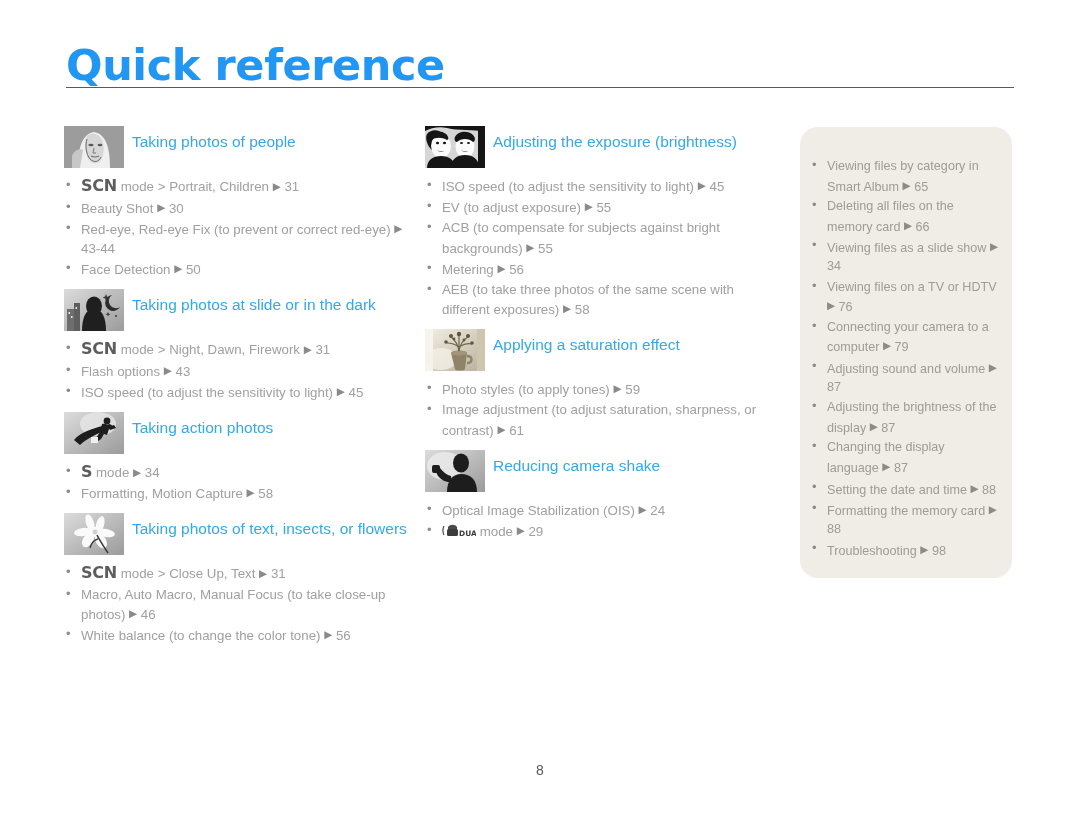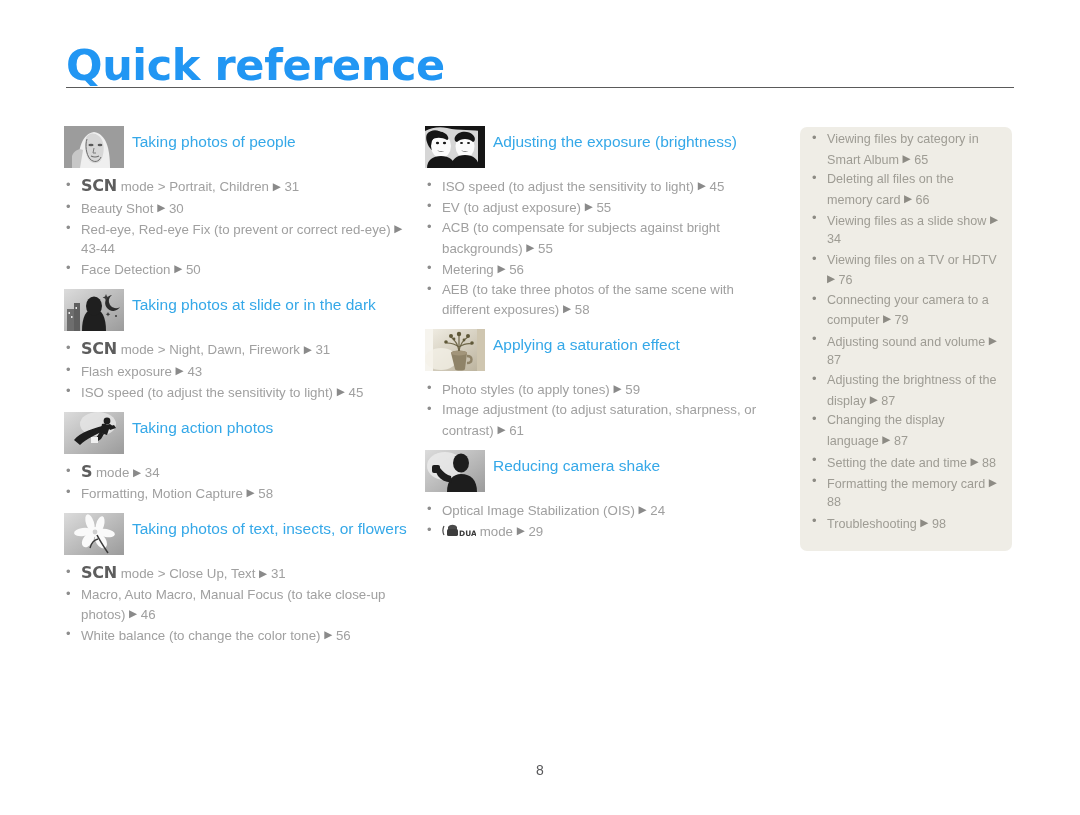--- a/index.html
+++ b/index.html
@@ -89,22 +89,22 @@
   }
   .arrow {
     color: #8a8a8a;
     font-size: 10.5px;
     vertical-align: 1.5px;
   }
 
   
   .side-panel {
     background: #efede6;
-    border-radius: 7px;
-    padding: 3px 14px 16px 10px;
+    border-radius: 18px;
+    padding: 30px 14px 16px 10px;
     width: 212px;
   }
   .side-panel ul { list-style: none; }
   .side-panel li {
     position: relative;
     padding-left: 17px;
     font-size: 12.6px;
     line-height: 18.6px;
     color: #9e9c94;
     margin-bottom: 1.5px;
@@ -187,21 +187,21 @@
       <path d="M44 23 l.7 1.6 1.6.7 -1.6.7 -.7 1.6 -.7-1.6 -1.6-.7 1.6-.7 Z" fill="#3a3a3a"></path>
       <circle cx="52" cy="27" r="1" fill="#3a3a3a"></circle>
       <path d="M18 42 C18 28 22 20 30 20 C38 20 42 28 42 42 Z" fill="#1f1f1f"></path>
       <ellipse cx="30" cy="17" rx="8" ry="9.5" fill="#1f1f1f"></ellipse>
     </svg>
           </span>
       <span class="sec-title">Taking photos at slide or in the dark</span>
     </div>
     <ul class="bullets">
           <li><span class="mode-tag">SCN</span><span> mode &gt; Night, Dawn, Firework </span><span class="arrow">▶</span> <span>31</span></li>
-          <li><span>Flash exposure </span><span class="arrow">▶</span> <span>43</span></li>
+          <li><span>Flash options </span><span class="arrow">▶</span> <span>43</span></li>
           <li><span>ISO speed (to adjust the sensitivity to light) </span><span class="arrow">▶</span> <span>45</span></li>
         </ul>
   </div>
       <div class="section">
     <div class="sec-head">
       <span class="thumb">
     <svg viewBox="0 0 60 42">
               <rect width="60" height="42" fill="url(#gGray)"></rect>
       <ellipse cx="34" cy="12" rx="18" ry="12" fill="#e7e7e7" opacity=".8"></ellipse>
       <path d="M10 28 C16 20 30 16 46 12 L50 15 C34 21 22 27 16 33 Z" fill="#1d1d1d"></path>

